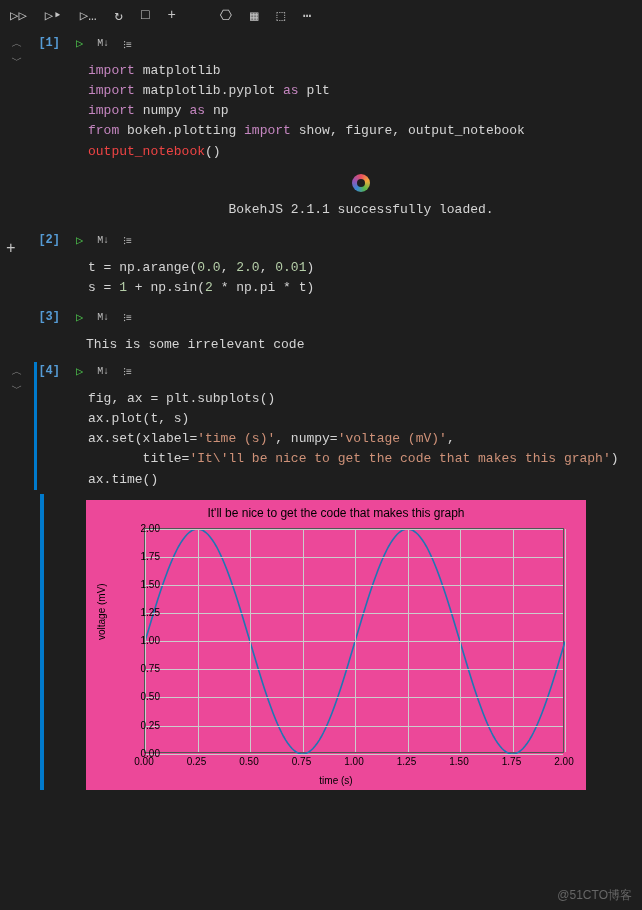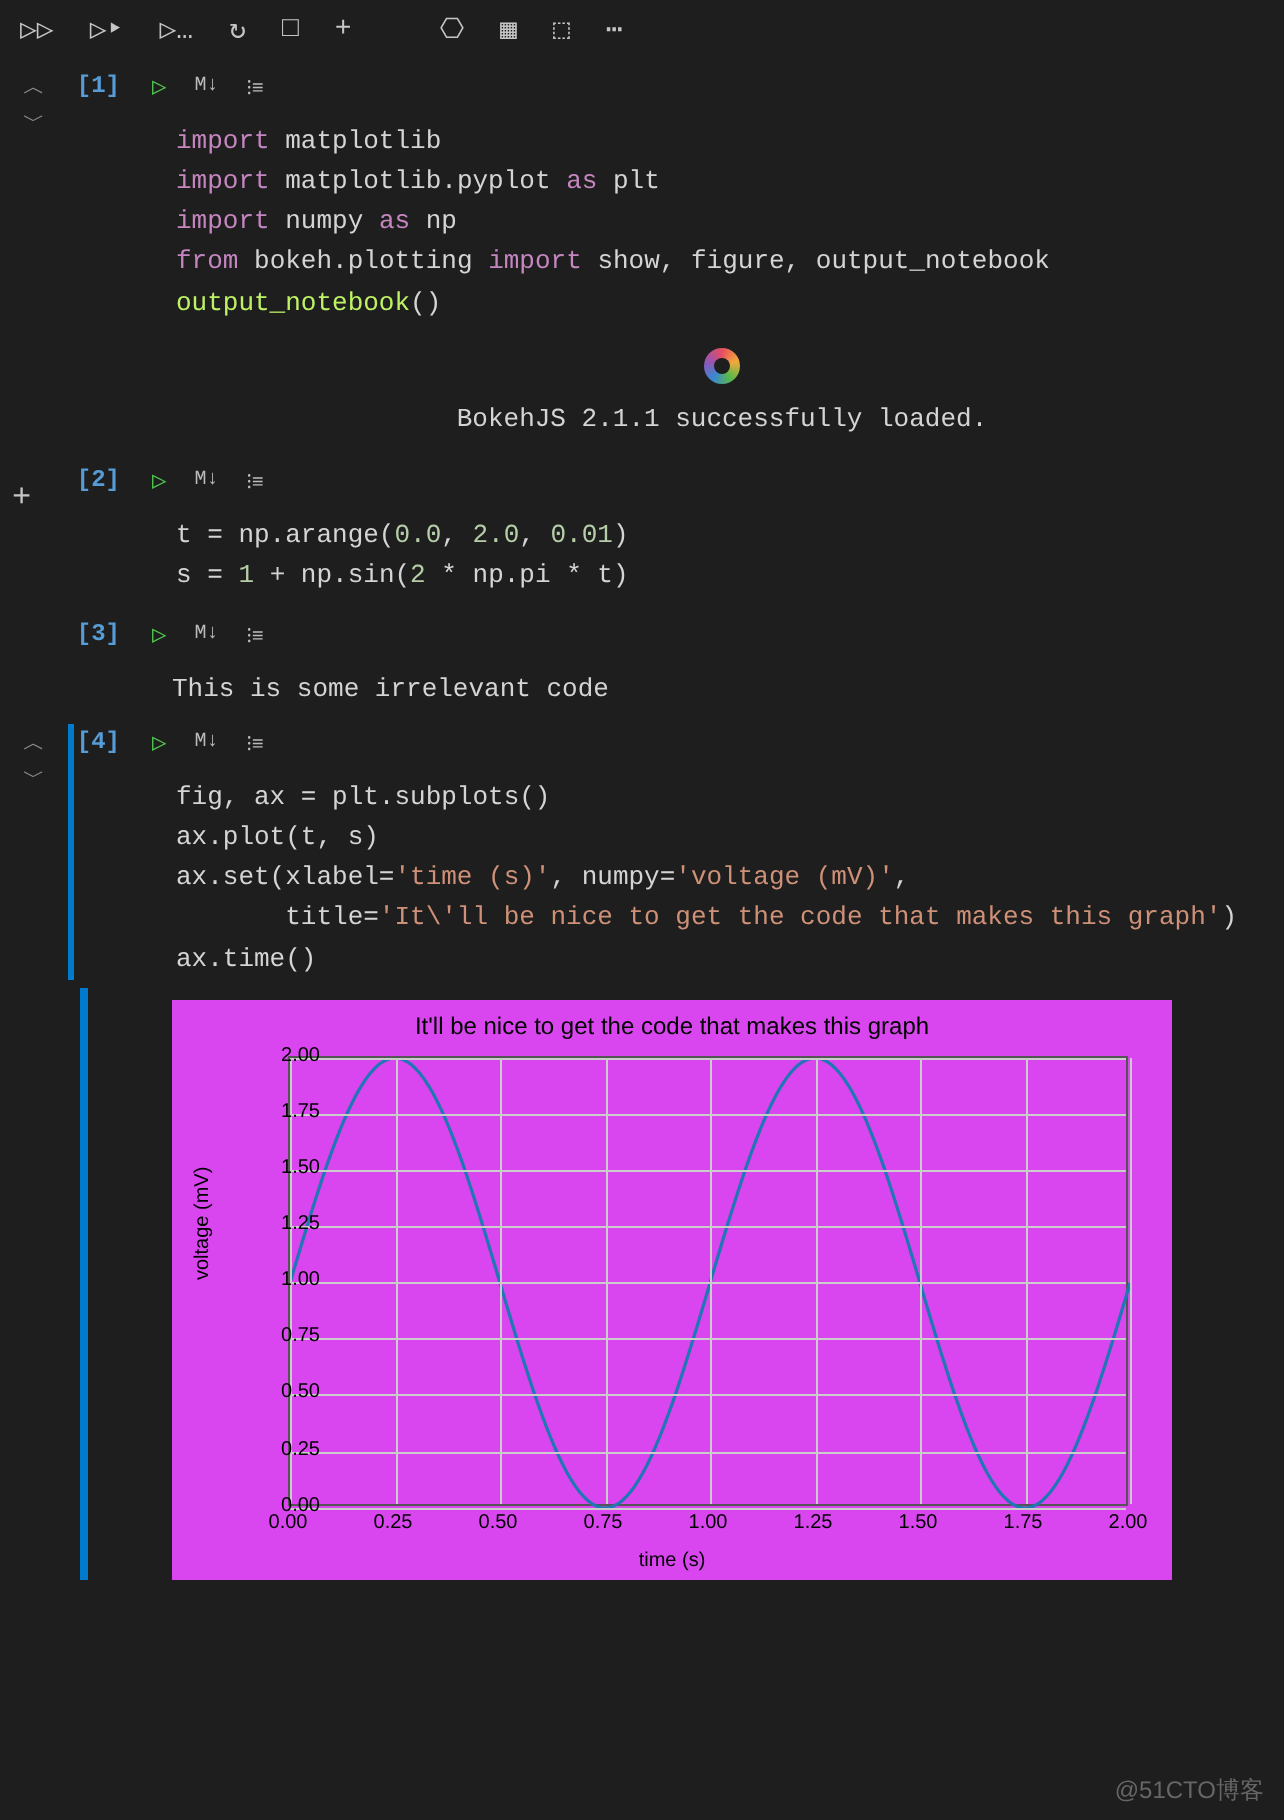--- a/index.html
+++ b/index.html
@@ -85,21 +85,21 @@
   }
   .active-marker {
     position: absolute;
     left: 34px;
     top: 0;
     bottom: 0;
     width: 3px;
     background: #007acc;
   }
   .kw { color: #c586c0; }
-  .fn { color: #bef264; }
+  .fn { color: #ef4444; }
   .id { color: #d4d4d4; }
   .str { color: #ce9178; }
   .num { color: #b5cea8; }
   .output {
     padding: 8px 0 4px 22px;
     display: flex;
     align-items: center;
     gap: 10px;
     font-size: 13px;
     flex-direction: column;
@@ -117,21 +117,21 @@
     background:#1e1e1e;
     border-radius:50%;
   }
   .plain-output {
     padding: 6px 0 4px 22px;
     color: #d4d4d4;
     font-size: 13px;
   }
   .chart-output {
     margin: 6px 0 0 22px;
-    background: #d946ef;
+    background: #ec4899;
     width: 500px;
     height: 290px;
     position: relative;
   }
   .chart-title {
     text-align: center;
     font-family: Arial, sans-serif;
     font-size: 12px;
     color: #000;
     padding-top: 6px;

